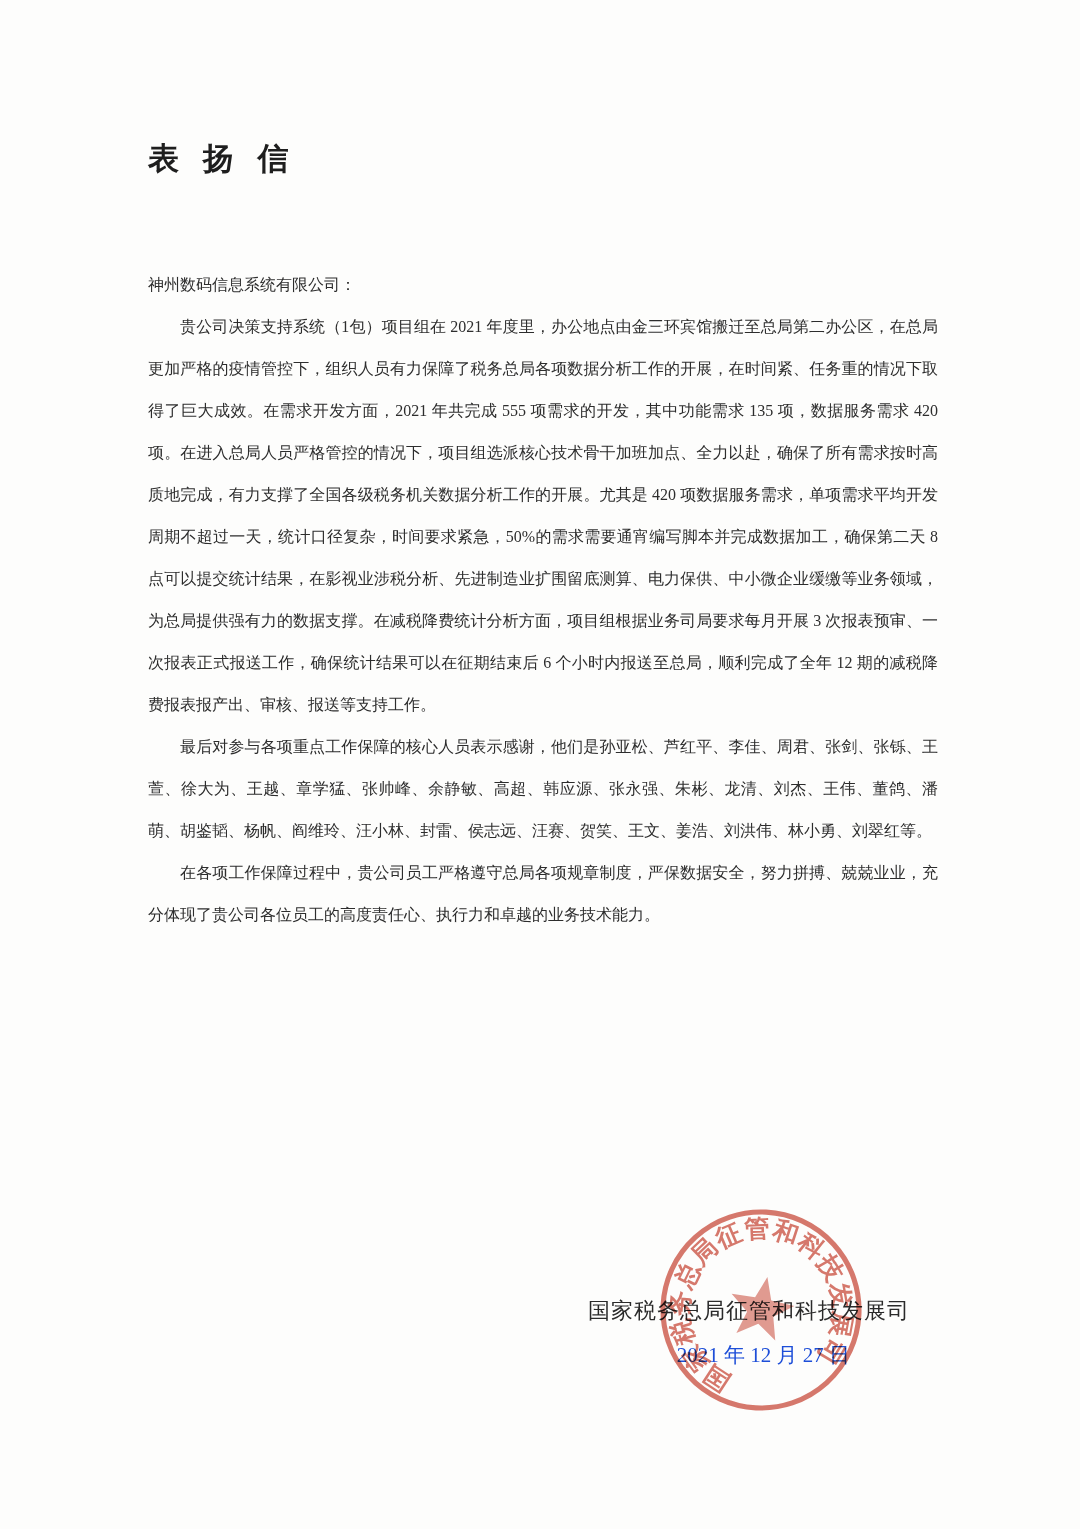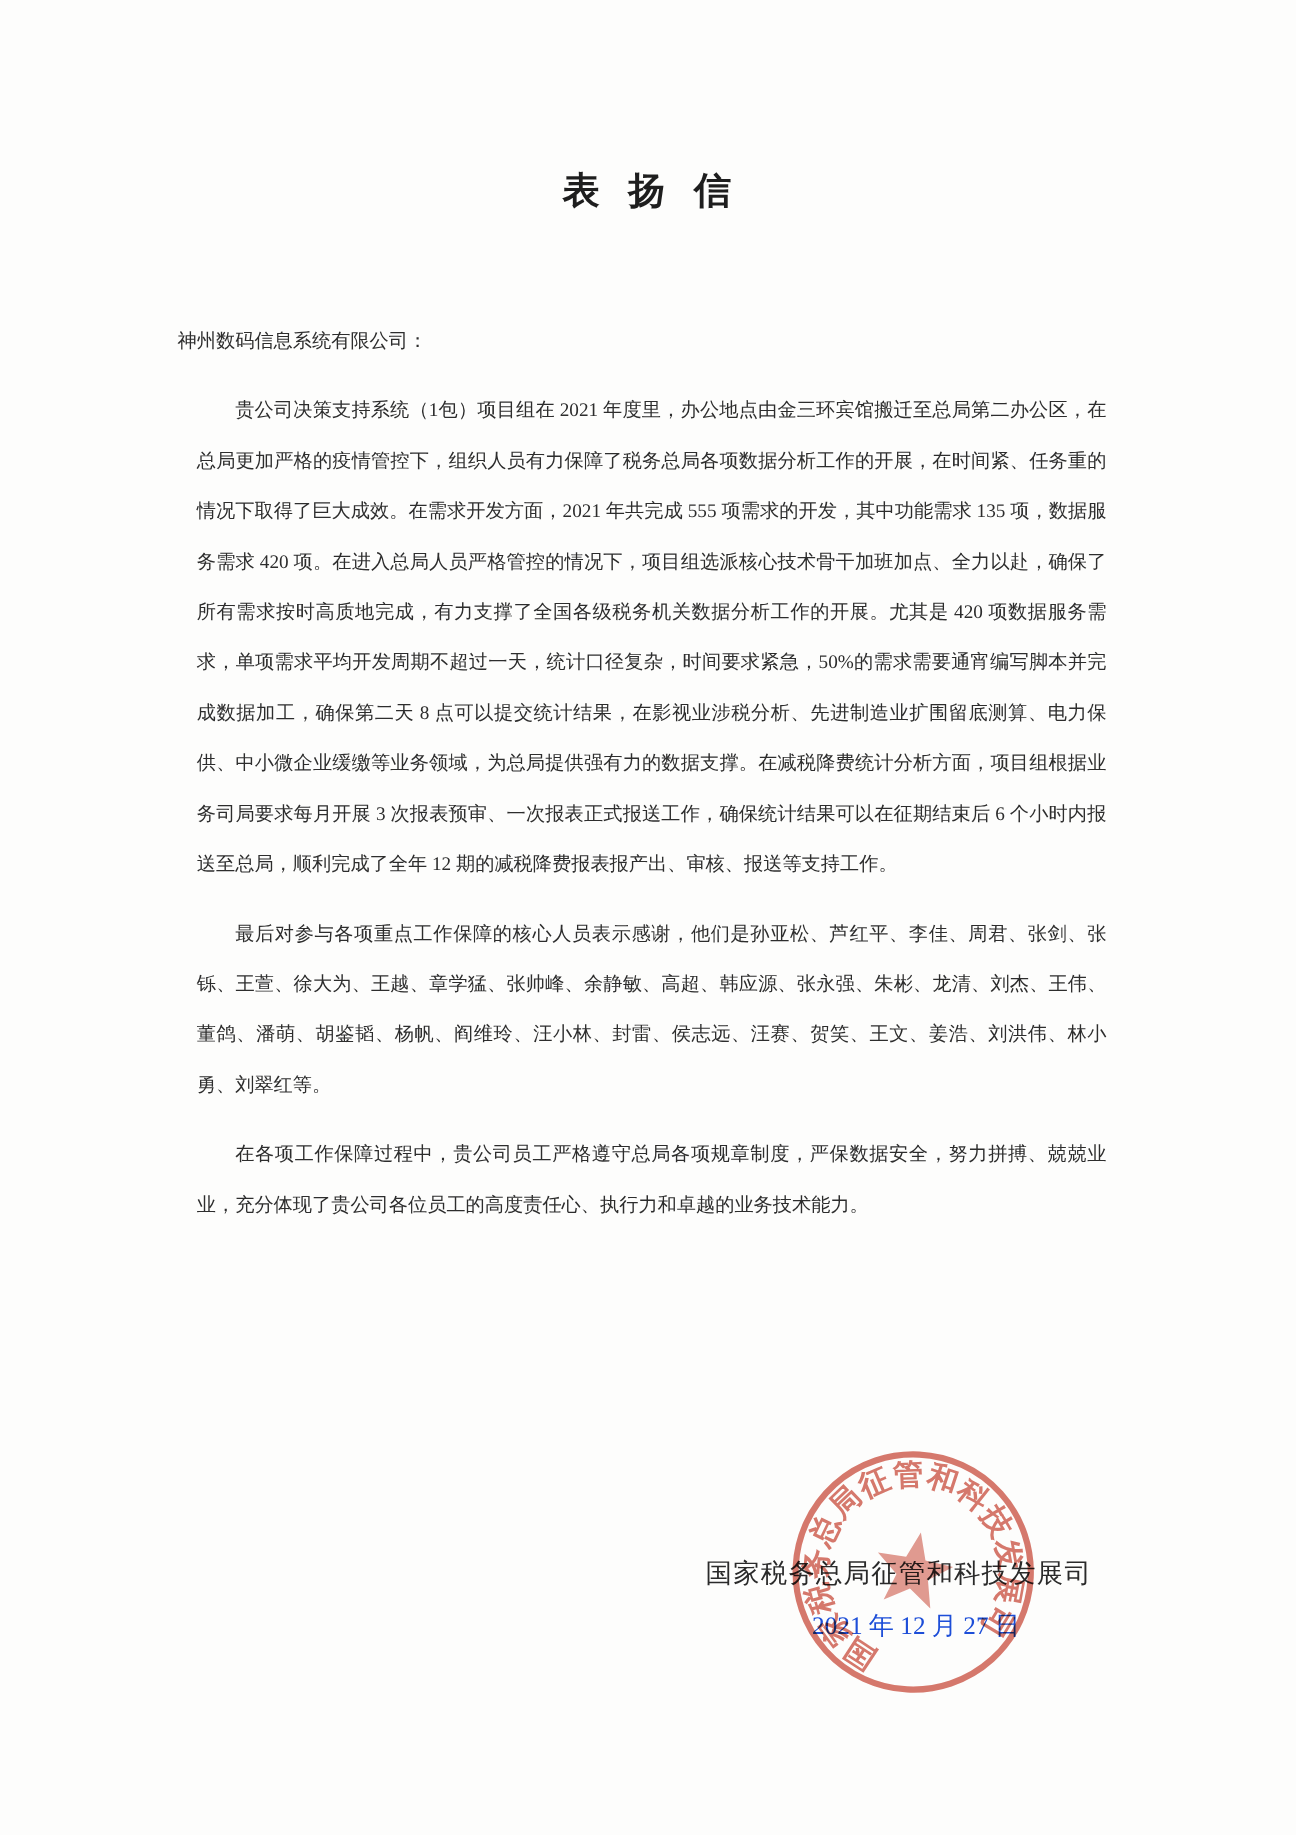--- a/index.html
+++ b/index.html
@@ -7,31 +7,30 @@
     width:1080px;height:1529px;
     background:#fdfdfc;
     font-family:"Liberation Serif","DejaVu Serif",serif;
     color:#2d2d2d;
     position:relative;
     overflow:hidden;
   }
   .page{position:absolute;inset:0;}
   .title{
     position:absolute;top:138px;left:148px;width:790px;
-    text-align:center;
     font-size:31px;font-weight:bold;color:#1e1e1e;
     letter-spacing:8px;margin:0;
   }
   .letter-body{
     position:absolute;top:264px;left:148px;width:790px;
     font-size:16px;line-height:42px;
     text-align:justify;
   }
   .salutation{margin:0;}
-  .para{margin:16px;text-indent:2em;}
+  .para{margin:0;text-indent:2em;}
   .signature{
     position:absolute;top:1296px;right:170px;margin:0;
     font-size:22px;line-height:30px;color:#2a2a2a;
     letter-spacing:1px;
   }
   .date{
     position:absolute;top:1340px;right:230px;margin:0;
     font-size:21px;line-height:30px;color:#1d4ed8;font-family:Liberation Serif, serif;
   }
   .seal{

